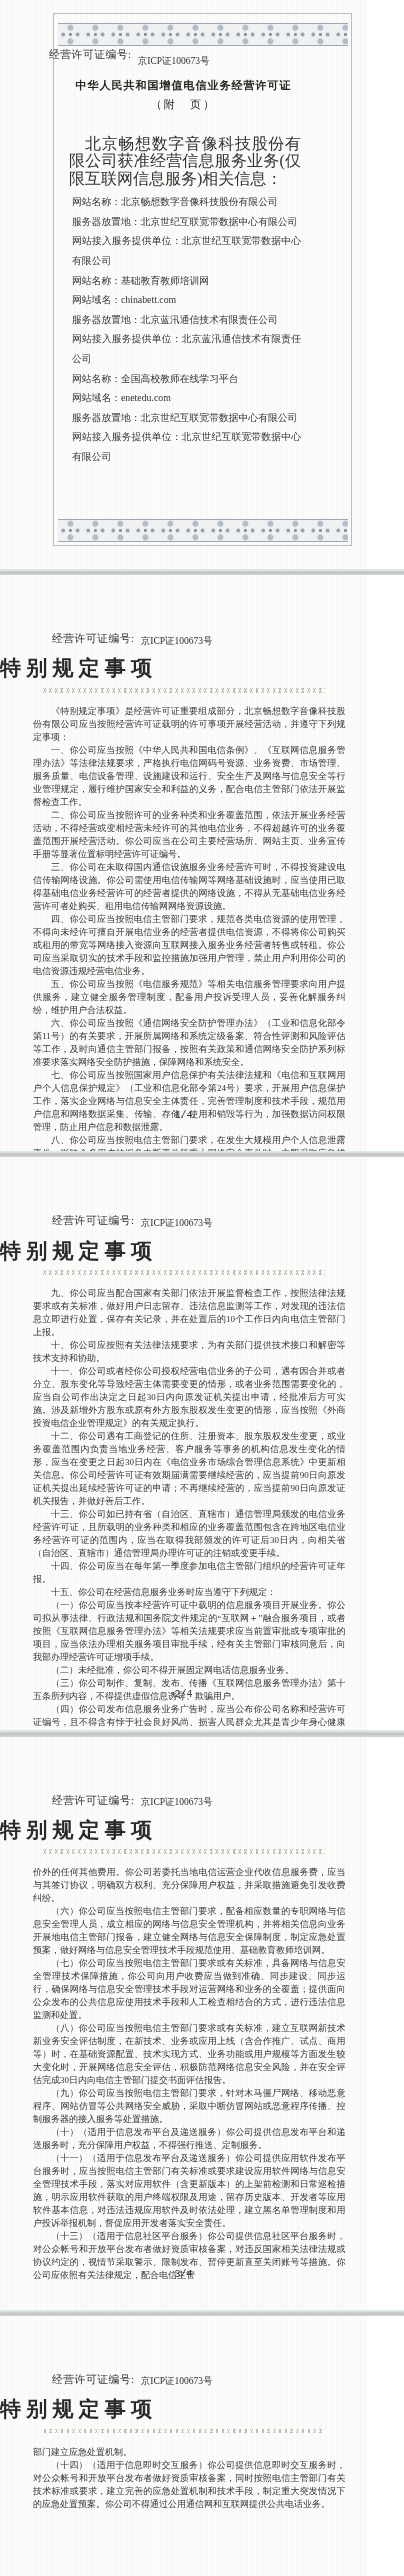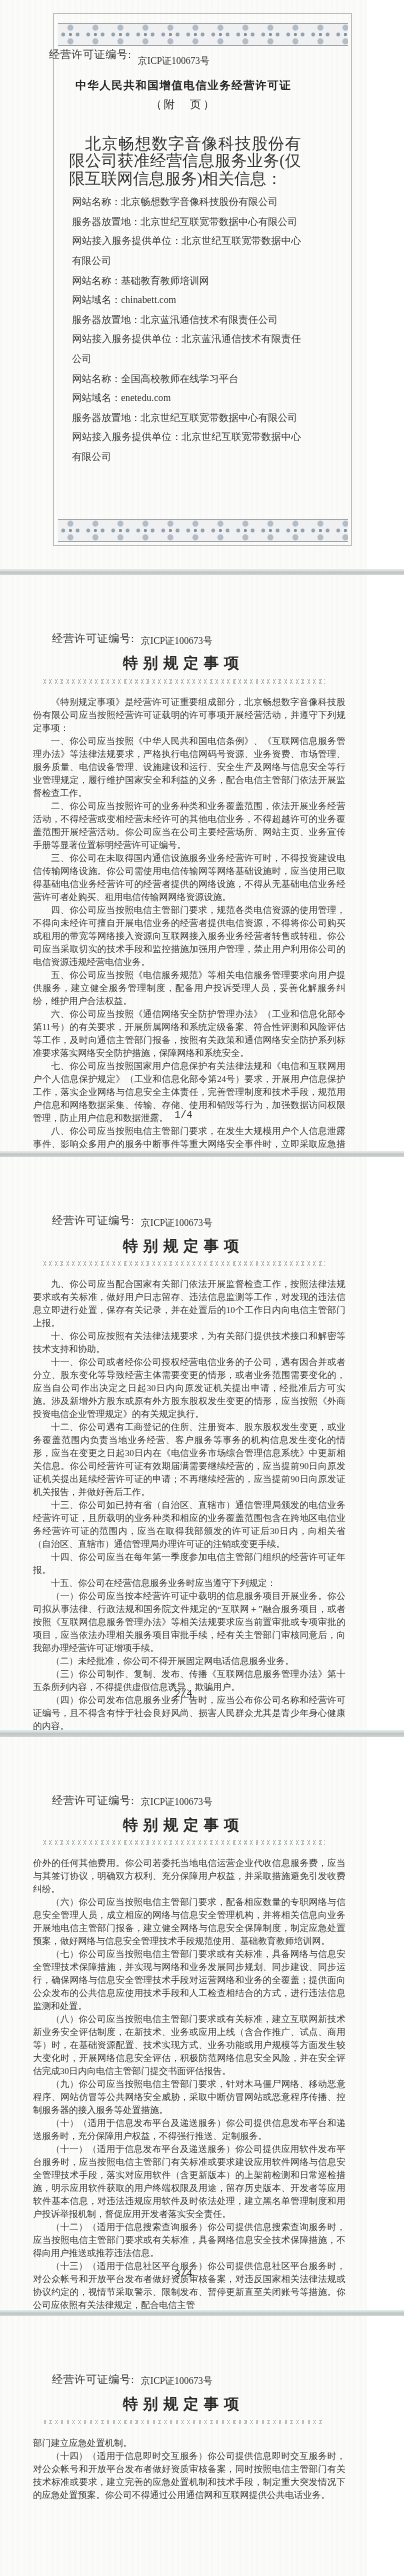--- a/index.html
+++ b/index.html
@@ -35,21 +35,21 @@
   .cert-subtitle { margin-top:4.1px; text-align:center; font-size:11px; font-weight:normal;
                    letter-spacing:2.1px; color:#262522; }
   .cert-intro { margin:23px 66px 0 69px; font-size:16px; line-height:17.5px;
                 text-indent:1em; text-align:justify; }
   .sites { margin:5.2px 66px 0 72px; font-size:9.8px; line-height:19.6px; }
   .sites p { margin:0; text-align:justify; }
 
   
   .sp-head { padding-top:57px; margin-left:52px; white-space:nowrap; }
   .sp .lic-no { position:relative; top:1.5px; }
-  .sp-title { margin:8.2px 0 0; text-align:center; font-size:15px; font-weight:bold;
+  .sp-title { margin:8.2px 0 0; text-align:left; font-size:21px; font-weight:bold;
               letter-spacing:5.2px; color:#2a2927; }
   .zigzag { width:282px; height:4.6px; margin:5.7px auto 0; opacity:.85;
             background:
               repeating-linear-gradient(115deg, rgba(0,0,0,0) 0 2.1px, #a9b3a9 2.1px 3.1px, rgba(0,0,0,0) 3.1px 5.2px),
               repeating-linear-gradient(65deg,  rgba(0,0,0,0) 0 2.1px, #b3bcb3 2.1px 3.1px, rgba(0,0,0,0) 3.1px 5.2px); }
   .sp-body { margin:12.4px 21.6px 0 33px; font-size:9px; line-height:13px;
              text-align:justify; color:#333230; }
   .sp-body p { margin:0; text-indent:2em;font-family:Liberation Serif, serif; }
   .sp-body p.cont { text-indent:0; }
   .sp-footer { position:absolute; left:0; right:0; bottom:30px; text-align:center;
@@ -154,26 +154,25 @@
     <div class="sp-head">
       <span class="lic-label">经营许可证编号:</span>
       <span class="lic-no">京ICP证100673号</span>
     </div>
     <div class="sp-title">特别规定事项</div>
     <div class="zigzag"></div>
     <div class="sp-body">
 
     <p class="cont">价外的任何其他费用。你公司若委托当地电信运营企业代收信息服务费，应当与其签订协议，明确双方权利、充分保障用户权益，并采取措施避免引发收费纠纷。</p>
         <p>（六）你公司应当按照电信主管部门要求，配备相应数量的专职网络与信息安全管理人员，成立相应的网络与信息安全管理机构，并将相关信息向业务开展地电信主管部门报备，建立健全网络与信息安全保障制度，制定应急处置预案，做好网络与信息安全管理技术手段规范使用、基础教育教师培训网。</p>
-        <p>（七）你公司应当按照电信主管部门要求或有关标准，具备网络与信息安全管理技术保障措施，并实现与网络和业务发展同步规划、同步建设、同步运行，确保网络与信息安全管理技术手段对运营网络和业务的全覆盖；提供面向公众发布的公共信息应使用技术手段和人工检查相结合的方式，进行违法信息监测和处置。</p>
+        <p>（七）你公司应当按照电信主管部门要求或有关标准，具备网络与信息安全管理技术保障措施，你公司向用户收费应当做到准确、同步建设、同步运行，确保网络与信息安全管理技术手段对运营网络和业务的全覆盖；提供面向公众发布的公共信息应使用技术手段和人工检查相结合的方式，进行违法信息监测和处置。</p>
         <p>（八）你公司应当按照电信主管部门要求或有关标准，建立互联网新技术新业务安全评估制度，在新技术、业务或应用上线（含合作推广、试点、商用等）时，在基础资源配置、技术实现方式、业务功能或用户规模等方面发生较大变化时，开展网络信息安全评估，积极防范网络信息安全风险，并在安全评估完成30日内向电信主管部门提交书面评估报告。</p>
         <p>（九）你公司应当按照电信主管部门要求，针对木马僵尸网络、移动恶意程序、网站仿冒等公共网络安全威胁，采取中断仿冒网站或恶意程序传播、控制服务器的接入服务等处置措施。</p>
         <p>（十）（适用于信息发布平台及递送服务）你公司提供信息发布平台和递送服务时，充分保障用户权益，不得强行推送、定制服务。</p>
         <p>（十一）（适用于信息发布平台及递送服务）你公司提供应用软件发布平台服务时，应当按照电信主管部门有关标准或要求建设应用软件网络与信息安全管理技术手段，落实对应用软件（含更新版本）的上架前检测和日常巡检措施，明示应用软件获取的用户终端权限及用途，留存历史版本、开发者等应用软件基本信息，对违法违规应用软件及时依法处理，建立黑名单管理制度和用户投诉举报机制，督促应用开发者落实安全责任。</p>
-        <p>（十二）（适用于信息搜索查询服务）你公司提供信息搜索查询服务时，应当按照电信主管部门要求或有关标准，具备网络信息安全技术保障措施，不得向用户推送或推荐违法信息。</p>
         <p>（十三）（适用于信息社区平台服务）你公司提供信息社区平台服务时，对公众帐号和开放平台发布者做好资质审核备案，对违反国家相关法律法规或协议约定的，视情节采取警示、限制发布、暂停更新直至关闭账号等措施。你公司应依照有关法律规定，配合电信主管</p>
       </div>
     <div class="sp-footer">3/4</div>
   </section>
 
   <div class="divider"></div>
 
   <section class="page sp" style="height:556px">
     <div class="sp-head">
       <span class="lic-label">经营许可证编号:</span>

